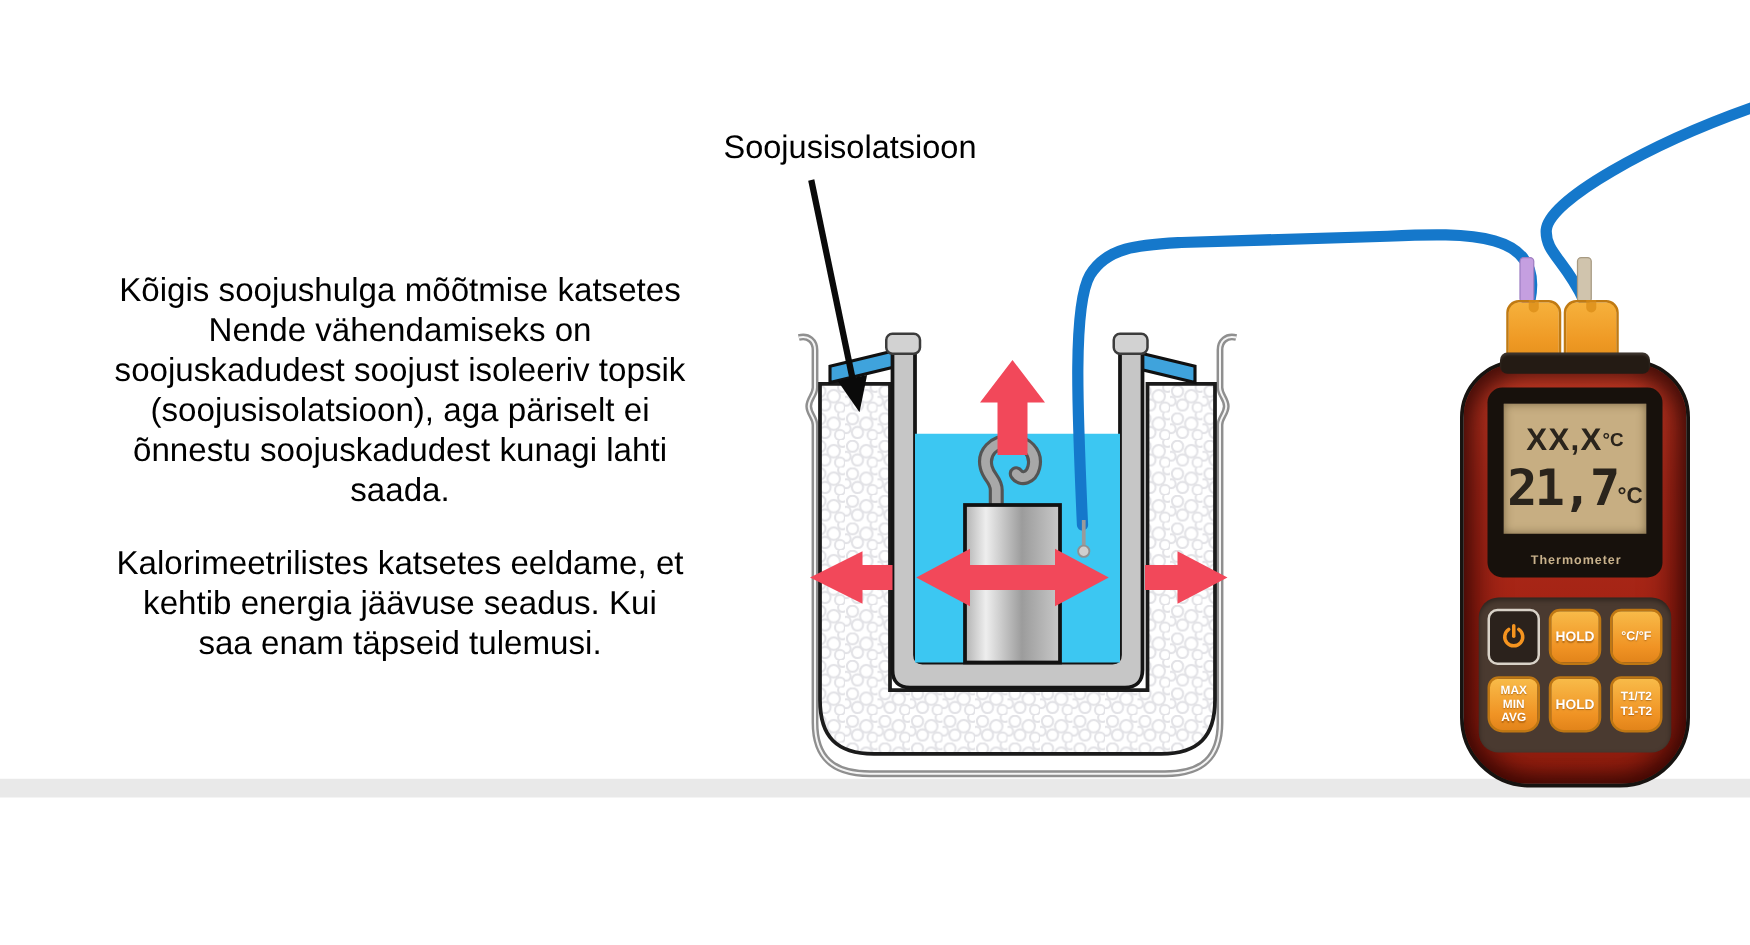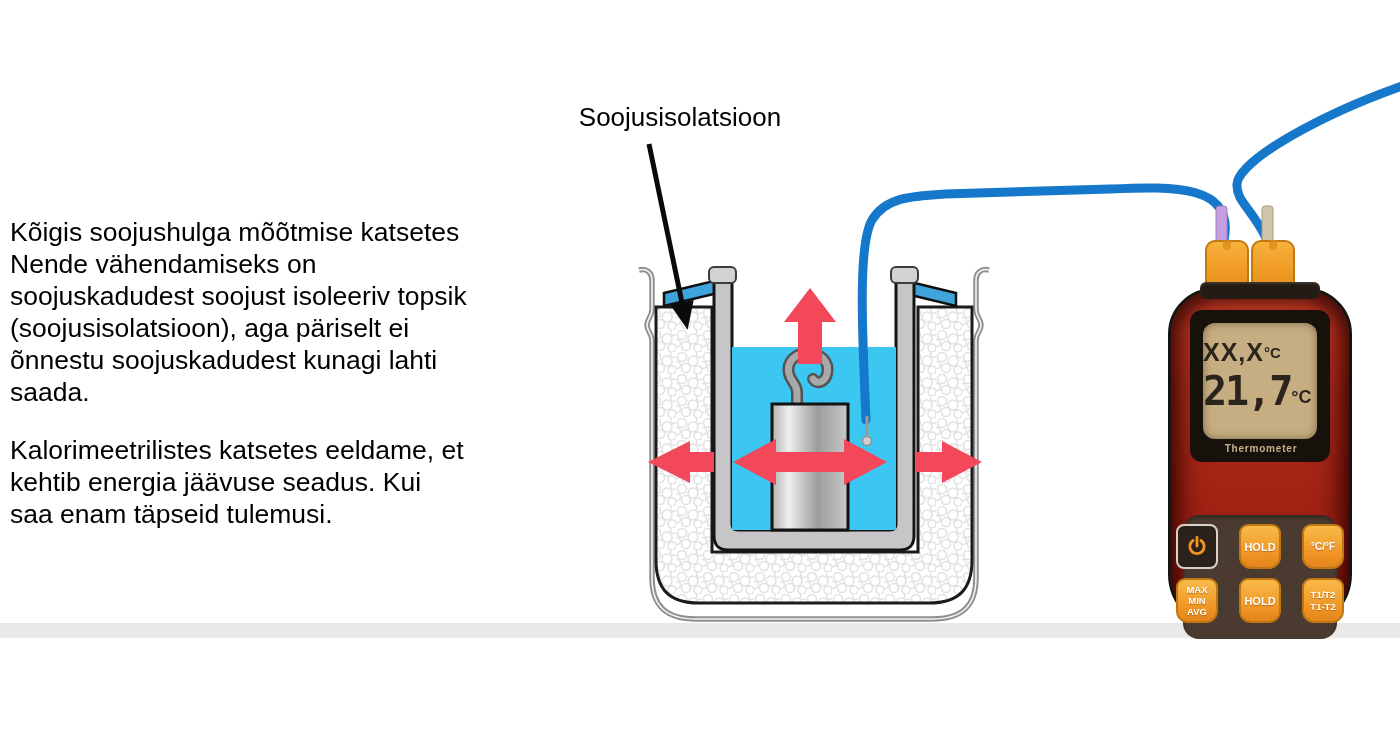--- a/index.html
+++ b/index.html
@@ -8,21 +8,21 @@
     --lcd-tan:#c7ae82; --body-red:#a82517; --button-orange:#f09324;
     --connector-orange:#f1a02c; --panel-brown:#4a3a30; --table-gray:#e9e9e9; --ink:#000000;
   }
   html,body{margin:0;padding:0;background:#fff;}
   .canvas{position:relative;width:1400px;height:756px;overflow:hidden;background:#fff;
           font-family:"Liberation Sans",sans-serif;}
   .table-strip{position:absolute;left:0;top:623px;width:1400px;height:15px;background:var(--table-gray);}
   .diagram-svg{position:absolute;left:0;top:0;}
 
   
-  .desc{position:absolute;left:10px;top:216px;width:620px;color:var(--ink);
+  .desc{position:absolute;left:10px;top:216px;width:620px;text-align:center;color:var(--ink);
         font-size:26.5px;line-height:32px;}
   .desc .para{margin:0 0 26px 0;}
   .desc .line{white-space:nowrap;}
 
   
   .ins-label{position:absolute;left:555px;top:102px;width:250px;text-align:center;
              font-size:26px;color:var(--ink);white-space:nowrap;}
 
   
   .therm{position:absolute;left:1168px;top:206px;width:184px;height:424px;}
@@ -34,34 +34,34 @@
   .conn-l{left:37px;} .conn-r{left:83px;}
   .therm-body{position:absolute;left:0;top:82px;width:184px;height:342px;box-sizing:border-box;
               border:3px solid #171310;border-radius:46px 46px 56px 56px;
               background:linear-gradient(180deg,#c43a24 0%,#b02b1b 30%,#a32314 60%,#8f1d0e 100%);
               box-shadow:inset 14px 0 22px rgba(40,0,0,.55),inset -14px 0 22px rgba(40,0,0,.55),
                          inset 0 12px 14px rgba(0,0,0,.35),inset 0 -8px 12px rgba(0,0,0,.25);}
   .vent{position:absolute;left:32px;top:76px;width:120px;height:17px;background:#241b14;
         border-radius:6px;box-shadow:inset 0 2px 2px rgba(255,255,255,.12);}
   .bezel{position:absolute;left:22px;top:104px;width:140px;height:152px;background:#17110c;
          border-radius:12px;}
-  .lcd{position:absolute;left:13px;top:13px;width:114px;height:116px;background:var(--lcd-tan);
-       border-radius:12px;box-shadow:inset 0 0 8px rgba(60,45,20,.55);text-align:left;color:#2a241c;}
+  .lcd{position:absolute;left:13px;top:13px;width:114px;height:104px;background:var(--lcd-tan);
+       border-radius:0;box-shadow:inset 0 0 8px rgba(60,45,20,.55);text-align:center;color:#2a241c;}
   .lcd-line1{margin-top:15px;font-size:25px;font-weight:600;letter-spacing:1px;}
   .lcd-line2{margin-top:4px;font-size:40px;font-weight:bold;font-family:"DejaVu Sans Mono",monospace;
              letter-spacing:-2px;line-height:1;}
   .lcd .unit1{font-size:15px;font-weight:600;vertical-align:3px;letter-spacing:0;}
   .lcd .unit2{font-size:18px;font-weight:bold;vertical-align:2px;letter-spacing:0;
               font-family:"Liberation Sans",sans-serif;}
   .brand{position:absolute;left:1px;bottom:8px;width:100%;text-align:center;color:#c9b28c;
          font-size:10px;font-weight:bold;letter-spacing:.8px;}
   .panel{position:absolute;left:15px;top:272px;width:154px;height:124px;background:var(--panel-brown);
          border-radius:16px;box-shadow:inset 0 2px 4px rgba(0,0,0,.4);
          display:grid;grid-template-columns:42px 42px 42px;grid-template-rows:45px 45px;
-         gap:9px 21px;padding:9px;box-sizing:border-box;justify-content:center;margin-top:37px;}
+         gap:9px 7px;padding:9px;box-sizing:border-box;justify-content:center;}
   .btn{border-radius:9px 9px 12px 12px;box-sizing:border-box;display:flex;flex-direction:column;
        align-items:center;justify-content:center;color:#fff;font-weight:bold;text-align:center;}
   .btn-orange{background:linear-gradient(180deg,#f8bb49 0%,#f09324 70%,#e2841a 100%);
               border:2px solid #bf7713;text-shadow:0 1px 1px rgba(120,60,0,.5);}
   .btn-power{background:#2b221c;border:2px solid #d9d2c8;border-radius:8px;}
   .fs11{font-size:11px;} .fs10{font-size:10px;}
   .btn .ln{display:block;font-size:9.5px;line-height:1.18;}
 </style>
 </head>
 <body>

